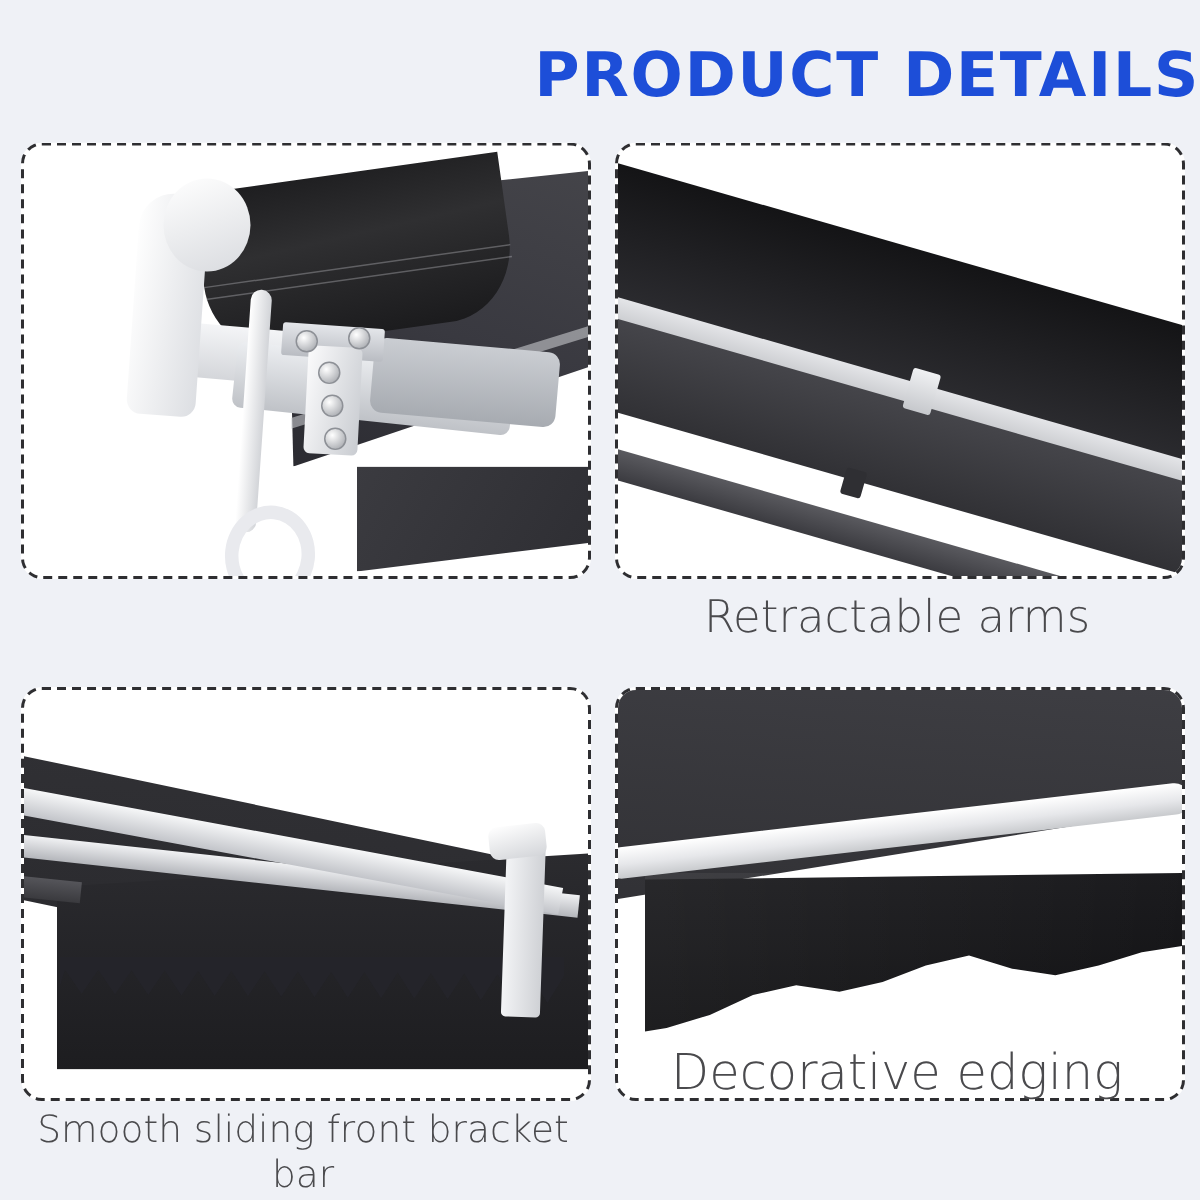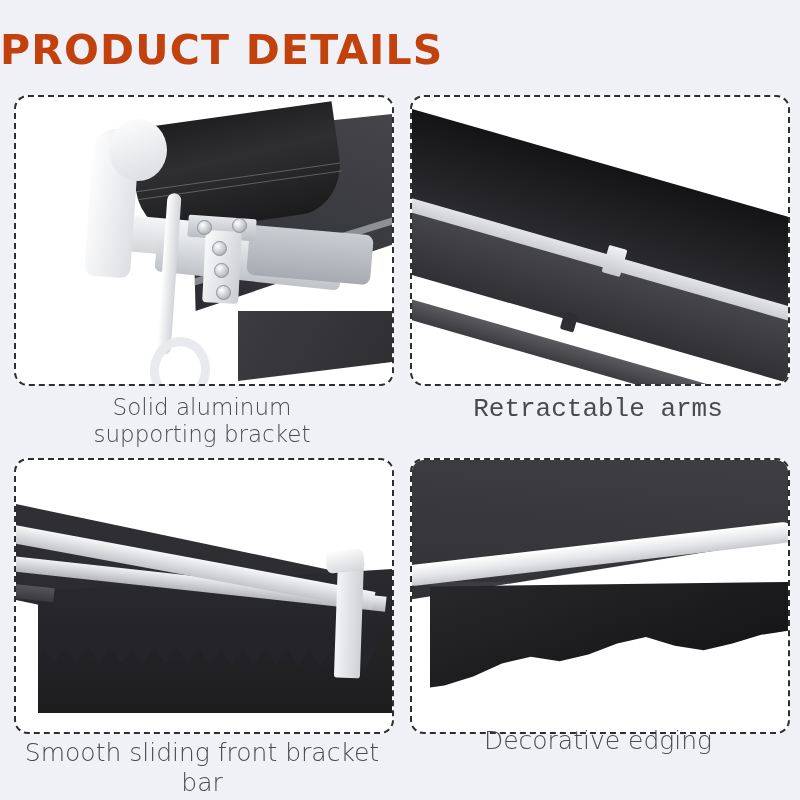--- a/index.html
+++ b/index.html
@@ -7,25 +7,25 @@
     width:800px;height:800px;
     background:#eff1f6;
     font-family:"Liberation Sans", sans-serif;
     overflow:hidden;
   }
   .page{position:relative;width:800px;height:800px;}
 
   
   .title{
     position:absolute;left:0;top:26px;width:800px;
-    text-align:left;
+    text-align:right;
     font-size:41px;
     font-weight:bold;
     letter-spacing:1.2px;
-    color:#c2410c;
+    color:#1d4ed8;
     font-family:"DejaVu Sans", sans-serif;
   }
 
   
   .panel{
     position:absolute;
     border:2px dashed #2e2e31;
     border-radius:14px;
     background:#ffffff;
     overflow:hidden;
@@ -40,23 +40,23 @@
   
   .cap{
     position:absolute;
     text-align:center;
     color:#4a4a4d;
     font-weight:300;
     font-family:"DejaVu Sans", sans-serif;
     line-height:1.18;
   }
   .cap1{left:14px;  top:394px; width:376px; font-size:23px;}
-  .cap2{left:410px; top:394px; width:376px; font-size:26px;font-family:Liberation Mono, monospace;}
+  .cap2{left:410px; top:394px; width:376px; font-size:30px;}
   .cap3{left:8px;   top:738px; width:388px; font-size:25px;}
-  .cap4{left:410px; top:726px; width:376px; font-size:25px;}
+  .cap4{left:410px; top:696px; width:376px; font-size:33px;}
 
   
   .roller{
     position:absolute;left:118px;top:18px;width:206px;height:108px;
     background:linear-gradient(175deg,#1d1d1f 0%,#2f2f31 40%,#1a1a1c 100%);
     border-radius:0 0 46px 40px/0 0 52px 46px;
     transform:rotate(-8deg);
   }
   .roller-seam{
     position:absolute;left:0;top:62px;width:100%;height:1px;
@@ -268,24 +268,20 @@
       <div class="boltface"></div>
       <div class="bolt b1"></div>
       <div class="bolt b2"></div>
       <div class="bolt b3"></div>
       <div class="bolt b4"></div>
       <div class="bolt b5"></div>
       <div class="crank-rod"></div>
       <div class="crank-loop"></div>
     </div>
   </div>
-  <div class="cap cap1">
-    <div>Solid aluminum</div>
-    <div>supporting bracket</div>
-  </div>
 
   <div class="panel p2">
     <div class="scene">
       <div class="band b-fab"></div>
       <div class="band b-lite"></div>
       <div class="band b-dark"></div>
       <div class="band b-bar"></div>
       <div class="clip"></div>
       <div class="clip2"></div>
     </div>

